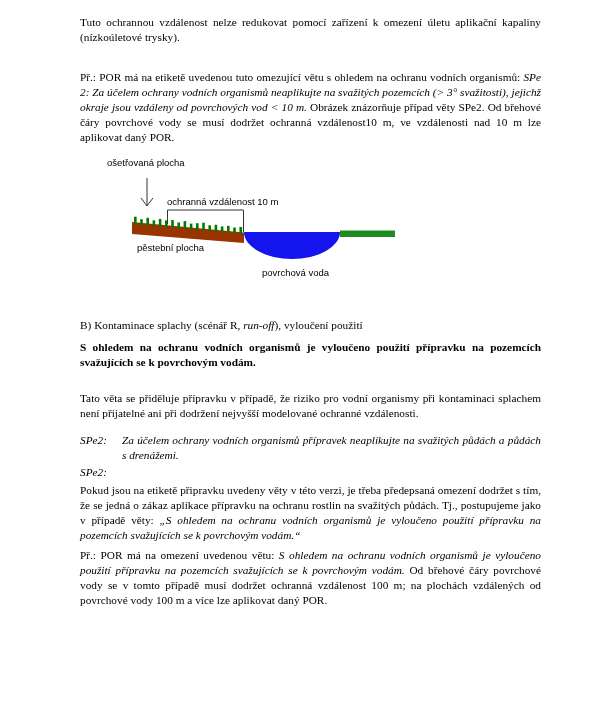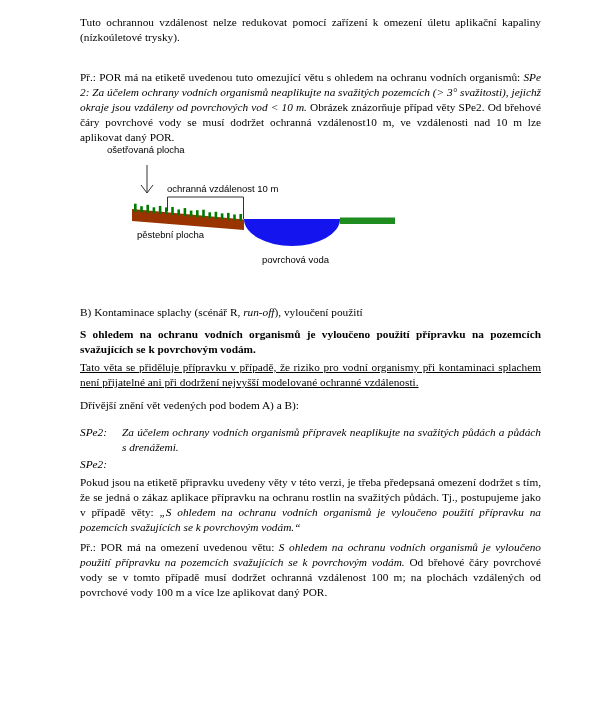--- a/index.html
+++ b/index.html
@@ -7,27 +7,27 @@
        font-family:"Liberation Serif", serif;font-size:11.3px;line-height:15px;}
   .page{padding:15px 59px 0 80px;width:461px;}
   p{margin:0;}
   .j{text-align:justify;}
   .b{font-weight:bold;}
   em{font-style:italic;}
   .u{text-underline-offset:2px;}
   .mt-p2{margin-top:25px;}
   .mt-hb{margin-top:38px;}
   .mt-bold{margin-top:7px;}
-  .mt-tato{margin-top:3px;text-decoration:underline;}
+  .mt-tato{margin-top:21px;}
   .mt-prip{margin-top:15px;}
   .mt-driv{margin-top:8px;}
   .mt-spe{margin-top:12px;}
   .mt-pokud{margin-top:20px;}
   .mt-pr{margin-top:5px;}
-  .diagram{position:relative;height:122px;width:461px;}
+  .diagram{position:relative;margin-top:13px;height:122px;width:461px;}
   .diagram svg{position:absolute;left:0;top:0;}
   .dlabel{position:absolute;font-family:"Liberation Sans", sans-serif;
           font-size:9.5px;line-height:10px;white-space:nowrap;}
   .spe-item{position:relative;padding-left:42px;text-align:justify;font-style:italic;}
   .spe-item + .spe-item{margin-top:2px;}
   .spe-label{position:absolute;left:0;top:0;font-style:italic;}
 </style>
 </head>
 <body>
 
@@ -83,21 +83,20 @@
   <p class="mt-hb">
     <span>B)</span>
     <span class="u"><span>Kontaminace splachy (scénář R, </span><em>run-off</em><span>), vyloučení použití</span></span>
   </p>
 
   <p class="j b mt-bold">S ohledem na ochranu vodních organismů je vyloučeno použití přípravku na pozemcích svažujících se k povrchovým vodám.</p>
 
   <p class="j mt-tato">Tato věta se přiděluje přípravku v případě, že riziko pro vodní organismy při kontaminaci splachem není přijatelné ani při dodržení nejvyšší modelované ochranné vzdálenosti.</p>
 
 
-  <p class="mt-driv">Dřívější znění vět vedených pod bodem A) a B):</p>
 
   <div class="mt-spe">
     <div class="spe-item">
       <span class="spe-label">SPe2:</span>
       <span>Za účelem ochrany vodních organismů přípravek neaplikujte na svažitých půdách a půdách s drenážemi.</span>
     </div>
     <div class="spe-item">
       <span class="spe-label">SPe2:</span>
     </div>
   </div>

